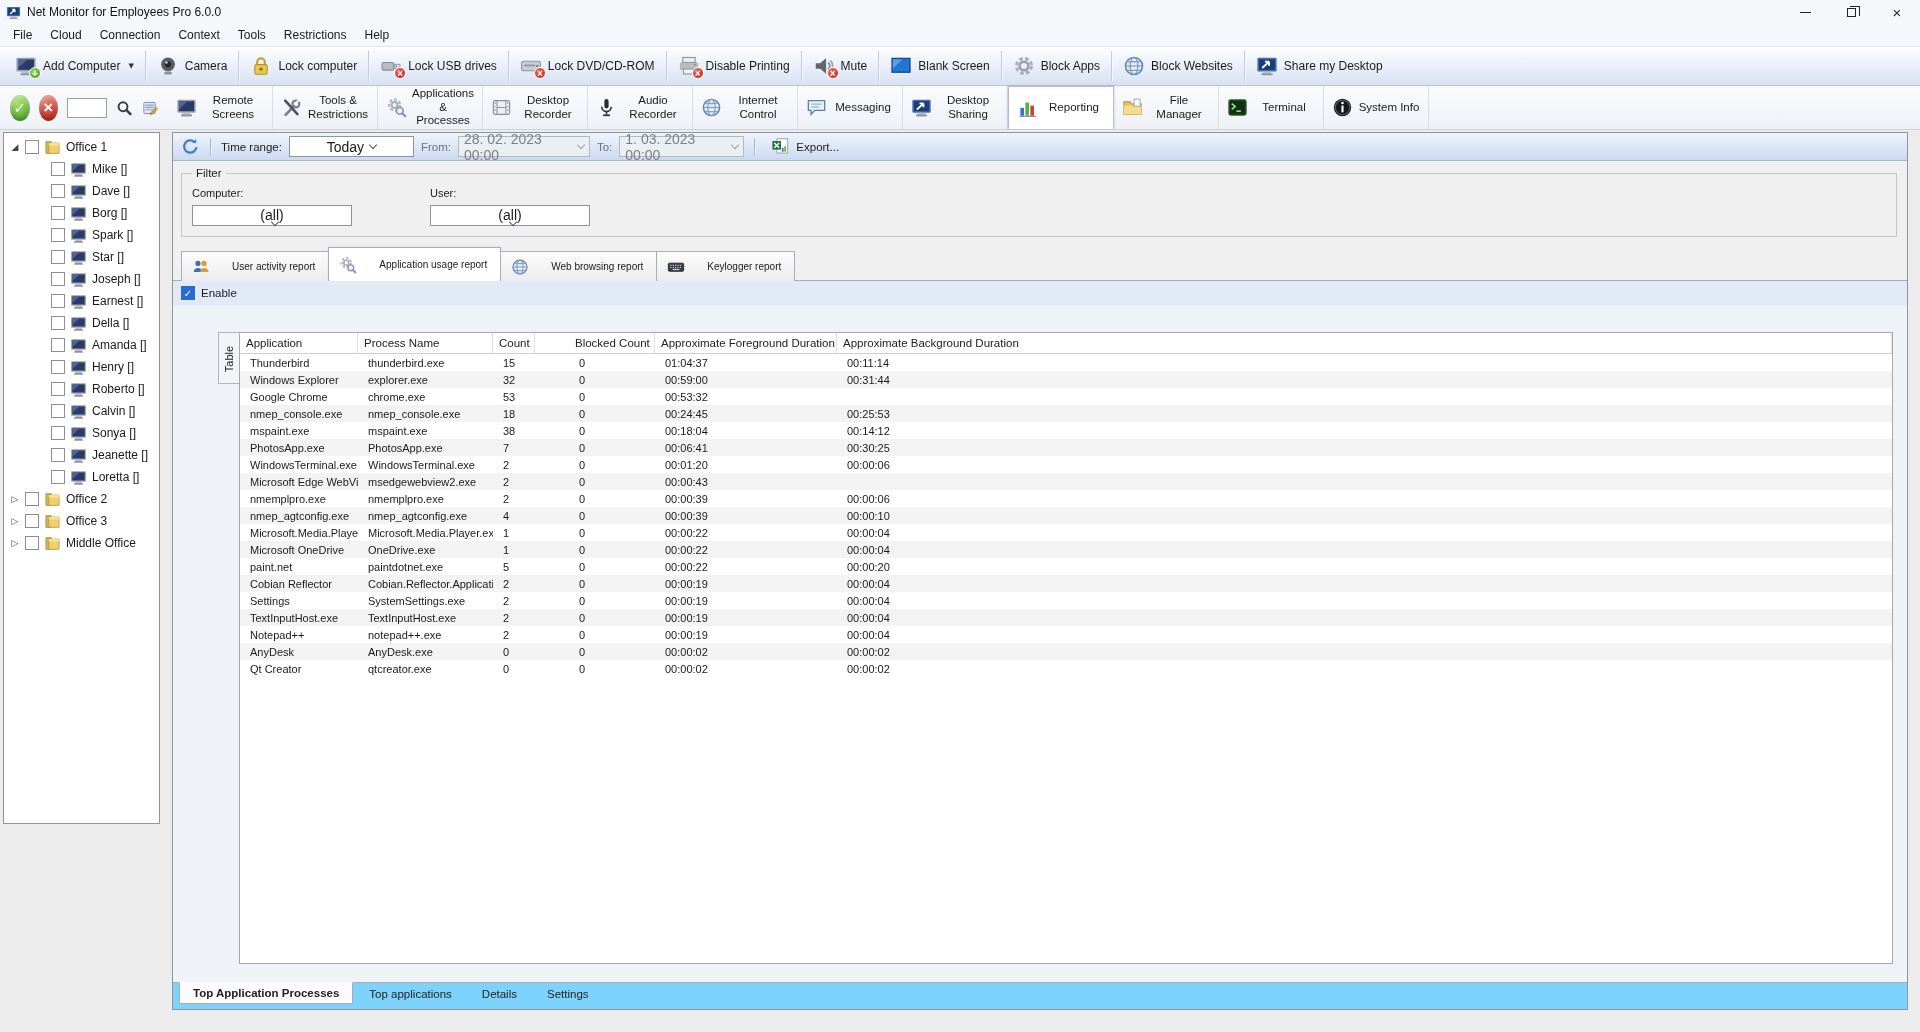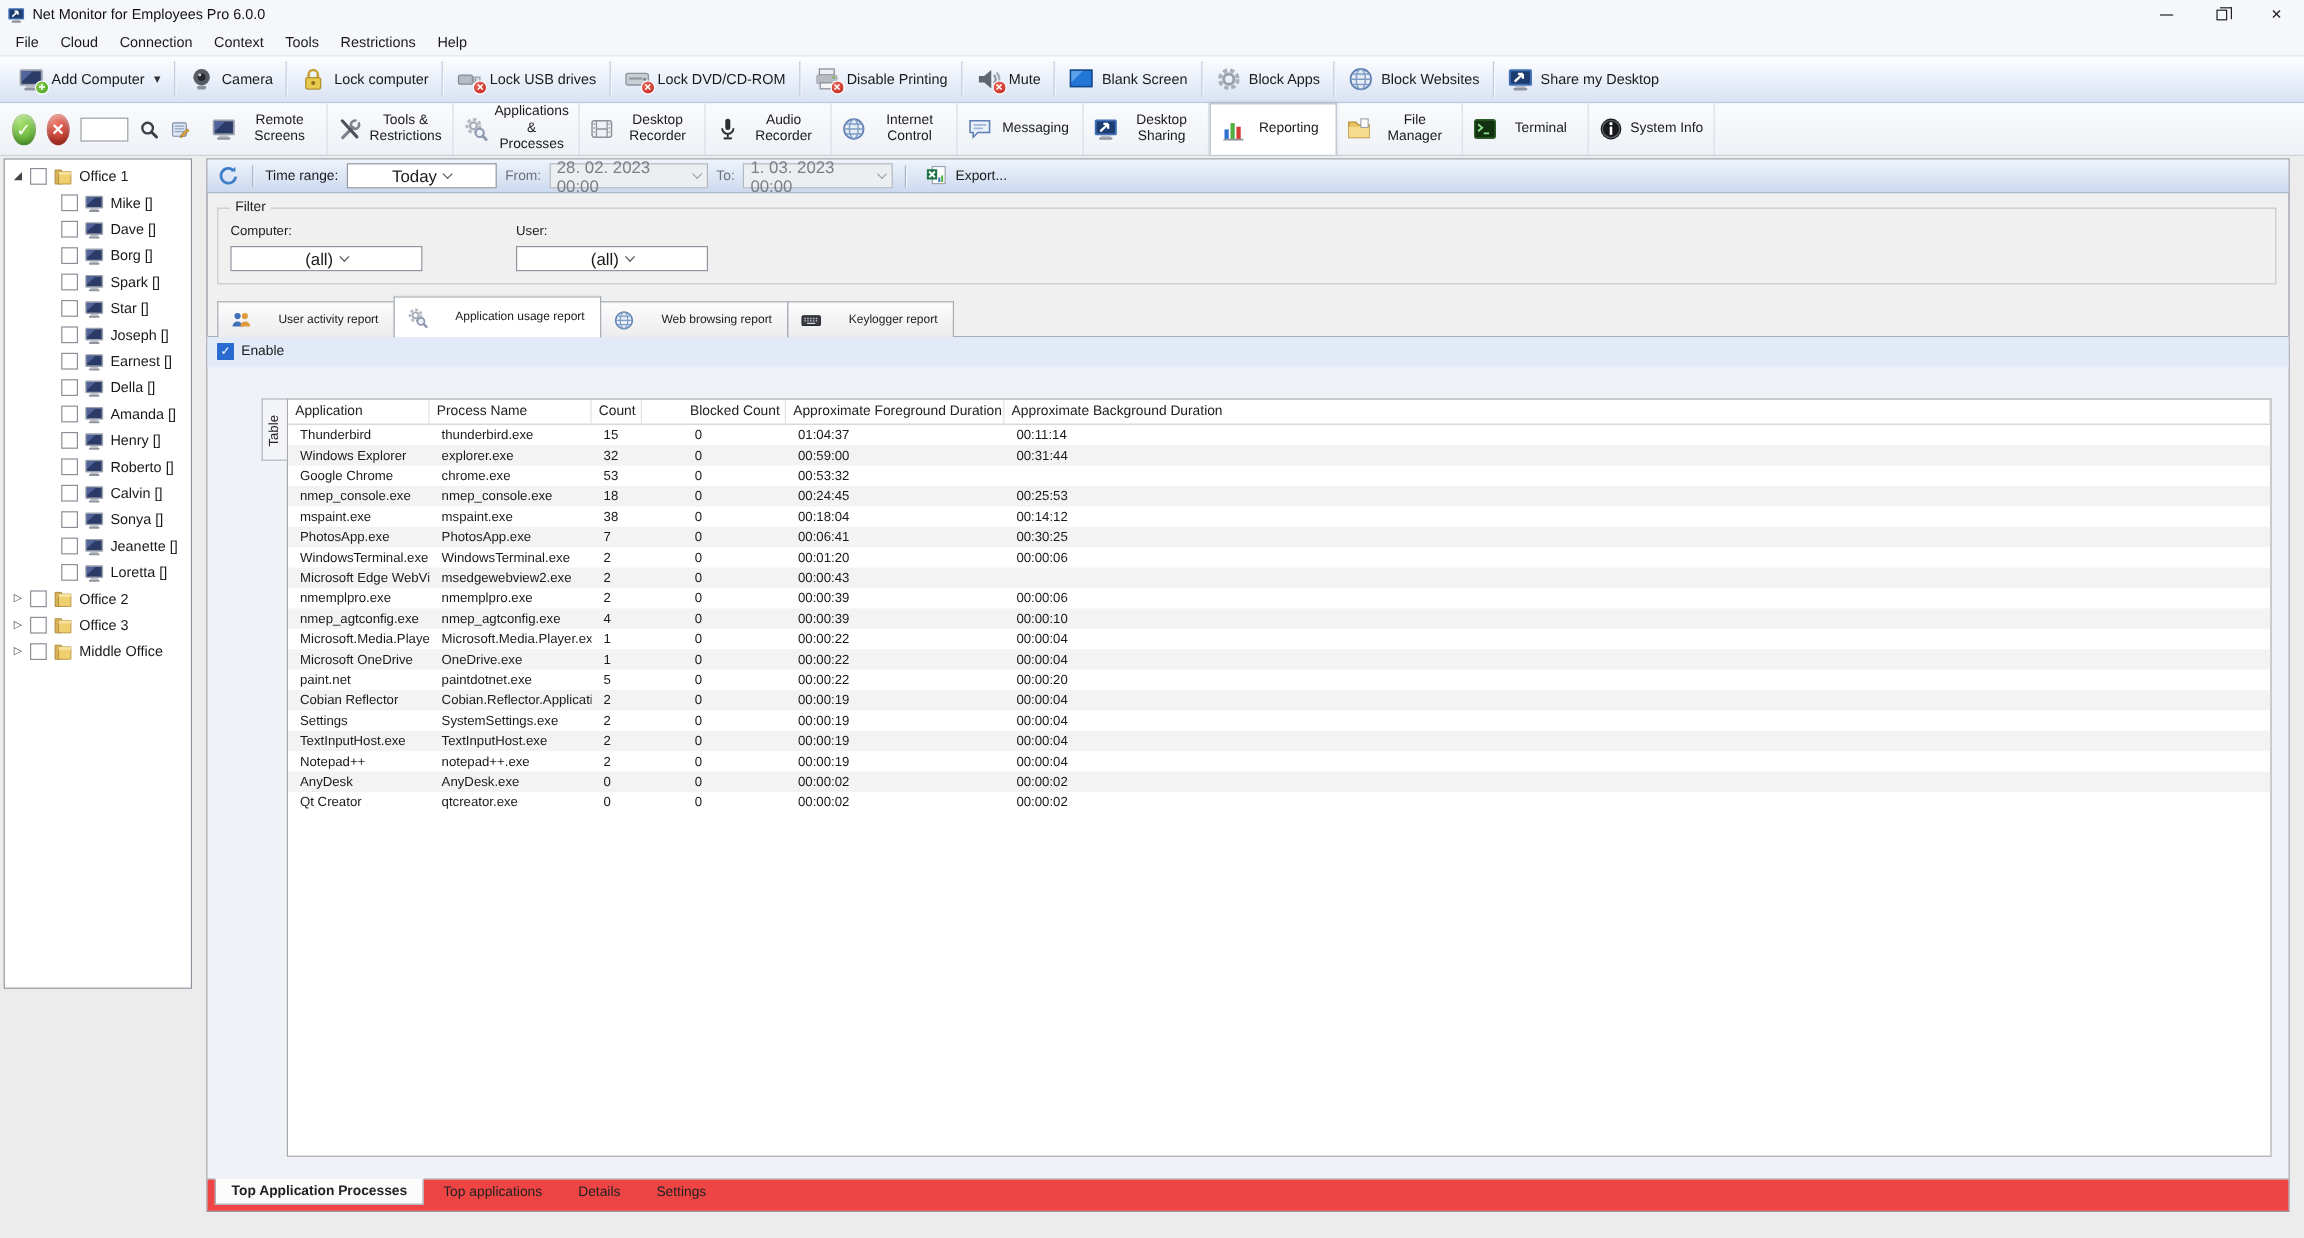--- a/index.html
+++ b/index.html
@@ -70,40 +70,40 @@
   .combo.disabled { background:#eceff2; color:#7b7f86; border-color:#b4b9c0; }
   .combo.disabled .chev { border-color:#9aa0a8; }
   .dim-label { color:#6d727a; }
   .export-btn { display:flex; align-items:center; gap:6px; padding:2px 6px; }
 
   .filter-box { margin:6px 10px 2px 8px; border:1px solid #c3c7cd; padding:8px 10px 10px 10px; position:relative; background:#f0f0f0; }
   .filter-box legend { font-size:11.5px; padding:0 4px; color:#222; }
   .filter-grid { display:flex; gap:78px; }
   .fcol { display:flex; flex-direction:column; gap:6px; }
   .flabel { font-size:11px; }
-  .fcol .combo { width:160px; }
+  .fcol .combo { width:160px;flex-direction:column; }
 
   .report-tabs { display:flex; align-items:flex-end; margin:8px 0 0 8px; position:relative; z-index:2; }
   .rtab { display:flex; align-items:center; gap:22px; border:1px solid #a9aeb6; border-bottom:none; background:linear-gradient(#fcfcfd,#ececee); padding:6px 13px 6px 10px; margin-right:-1px; font-size:10px; height:30px; }
   .rtab .icon { width:18px; height:18px; }
   .rtab.active { background:#fff; height:34px; box-shadow:0 -1px 2px rgba(0,0,0,.06); }
 
   .tab-pane { flex:1; margin:0 0 0 0; border-top:1px solid #a9aeb6; border-bottom:1px solid #a9aeb6; background:#eff2f7; display:flex; flex-direction:column; margin-top:-1px; }
   .enable-row { background:#e2eaf8; padding:5px 8px; display:flex; align-items:center; gap:6px; font-size:11.5px; flex:none; border-bottom:1px solid #e8eef9; }
   .table-zone { flex:1; position:relative; margin:26px 14px 18px 66px; display:flex; }
   .side-tab { position:absolute; left:-21px; top:0; width:21px; height:52px; border:1px solid #b0b6c0; border-right:none; background:#f2f4f8; }
   .side-tab span { position:absolute; left:-15px; top:20px; transform:rotate(-90deg); font-size:11px; display:block; width:50px; text-align:center; color:#222; }
   .data-table { flex:1; background:#fff; border:1px solid #a8a8a8; display:flex; flex-direction:column; overflow:hidden; }
   .thead { display:flex; flex:none; height:21px; align-items:center; border-bottom:1px solid #d0d0d0; font-size:11.5px; color:#222; }
   .th { padding:0 6px; border-right:1px solid #e2e2e2; white-space:nowrap; overflow:hidden; height:100%; display:flex; align-items:center; }
   .trow { display:flex; height:17px; align-items:center; font-size:11px; flex:none; }
   .trow:nth-child(even) { background:#f3f3f3; }
   .td { padding:0 6px 0 10px; white-space:nowrap; overflow:hidden; }
 
-  .bottom-tabs { flex:none; display:flex; align-items:flex-start; background:#ef4444; padding-left:6px; height:26px; }
+  .bottom-tabs { flex:none; display:flex; align-items:flex-start; background:#7dd3fc; padding-left:6px; height:26px; }
   .btab { padding:4px 13px; font-size:11.5px; border:1px solid transparent; margin-right:2px; color:#222; }
   .btab.active { background:#fcfcfd; border-color:#a9aeb6; border-top-color:#fcfcfd; margin-top:-1px; font-weight:bold; }
 
   .c-app { width:118px; flex:none; } .c-proc { width:135px; flex:none; } .c-count { width:42px; flex:none; }
   .c-block { width:86px; flex:none;margin-left:34px; } .c-fg { width:182px; flex:none; } .c-bg { flex:1; }
 </style>
 </head>
 <body>
 
 <svg width="0" height="0" style="position:absolute" aria-hidden="true">

